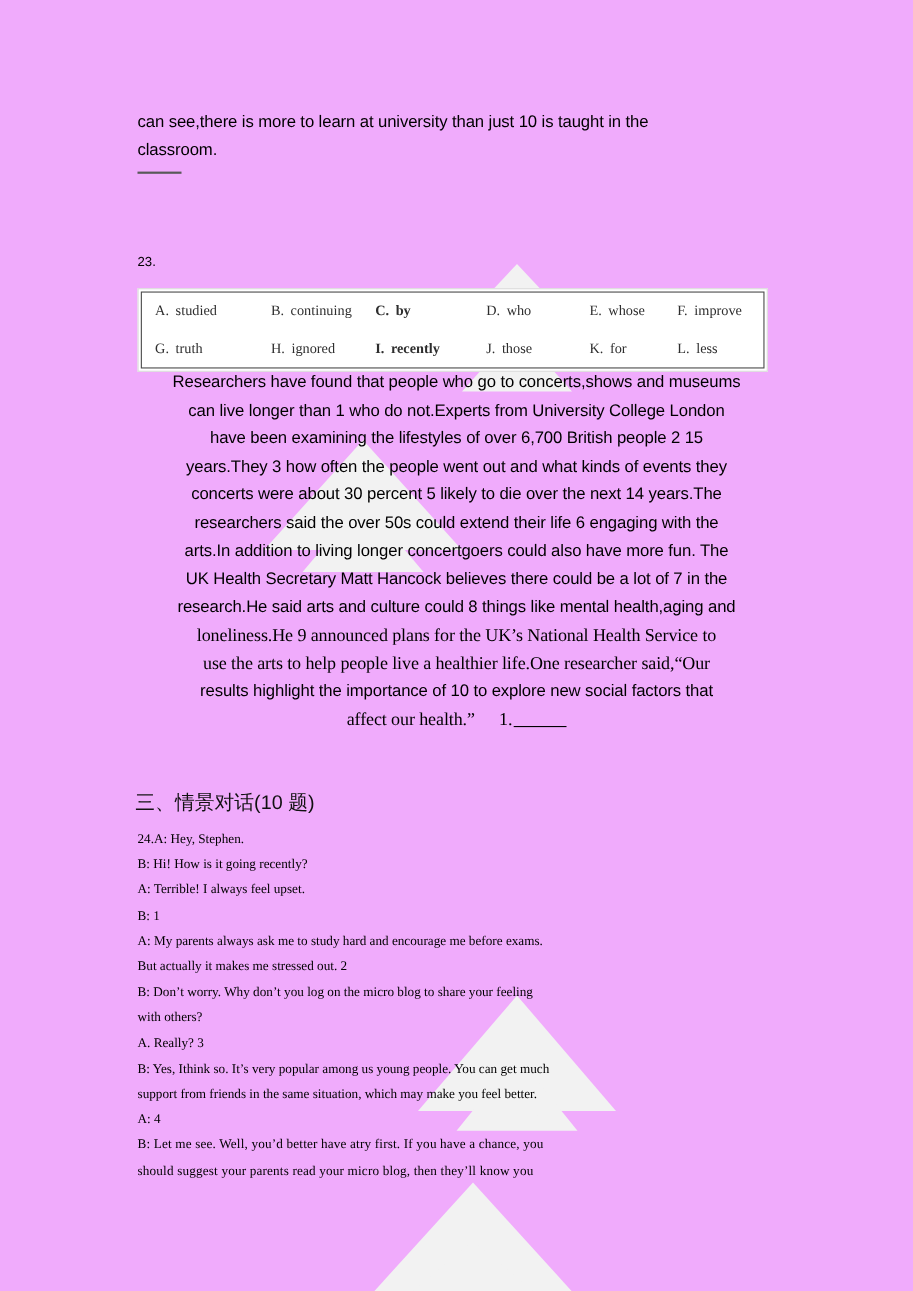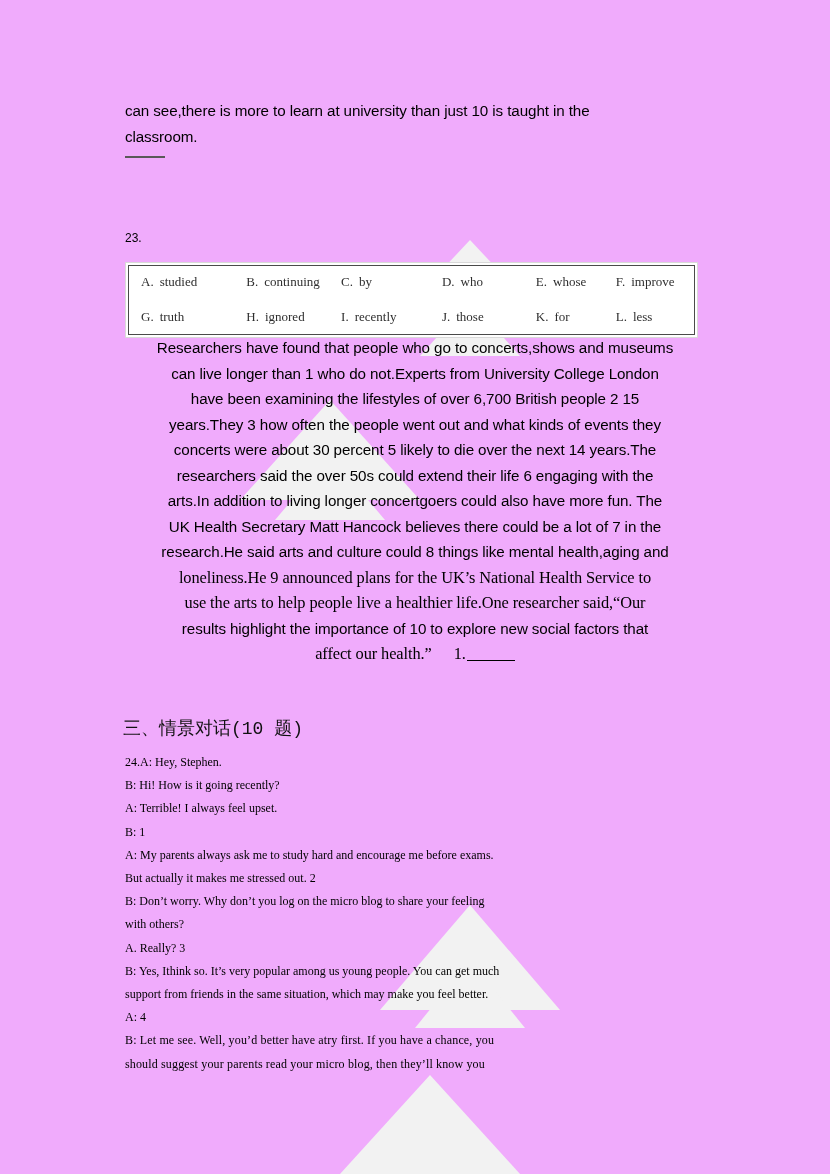--- a/index.html
+++ b/index.html
@@ -102,21 +102,21 @@
     font-size: 13px;
     line-height: 17px;
     color: #2e2e2e;
     white-space: nowrap;
     box-sizing: border-box;
     padding-left: 2px;
   }
   .option-cell .opt-letter { margin-right: 6px; }
   .c0 { width: 120px; }
   .c1 { width: 108px; }
-  .c2 { width: 115px; }
+  .c2 { width: 115px; font-weight: bold; }
   .c3 { width: 107px; }
   .c4 { width: 91px; }
   .c5 { width: 80px; }
 
   
   #cloze-passage {
     position: absolute;
     top: 335px;
     left: 0;
     width: 580px;
@@ -135,21 +135,21 @@
     height: 13px;
     vertical-align: -2px;
     margin-left: 1px;
   }
 
   
   #section-heading {
     position: absolute;
     top: 716px;
     left: -2px;
-    font-family: Liberation Mono, monospace;
+    font-family: Liberation Sans, sans-serif;
     font-size: 18px;
     line-height: 26px;
     color: #111;
   }
 
   
   #dialogue-block {
     position: absolute;
     top: 751px;
     left: 0;

